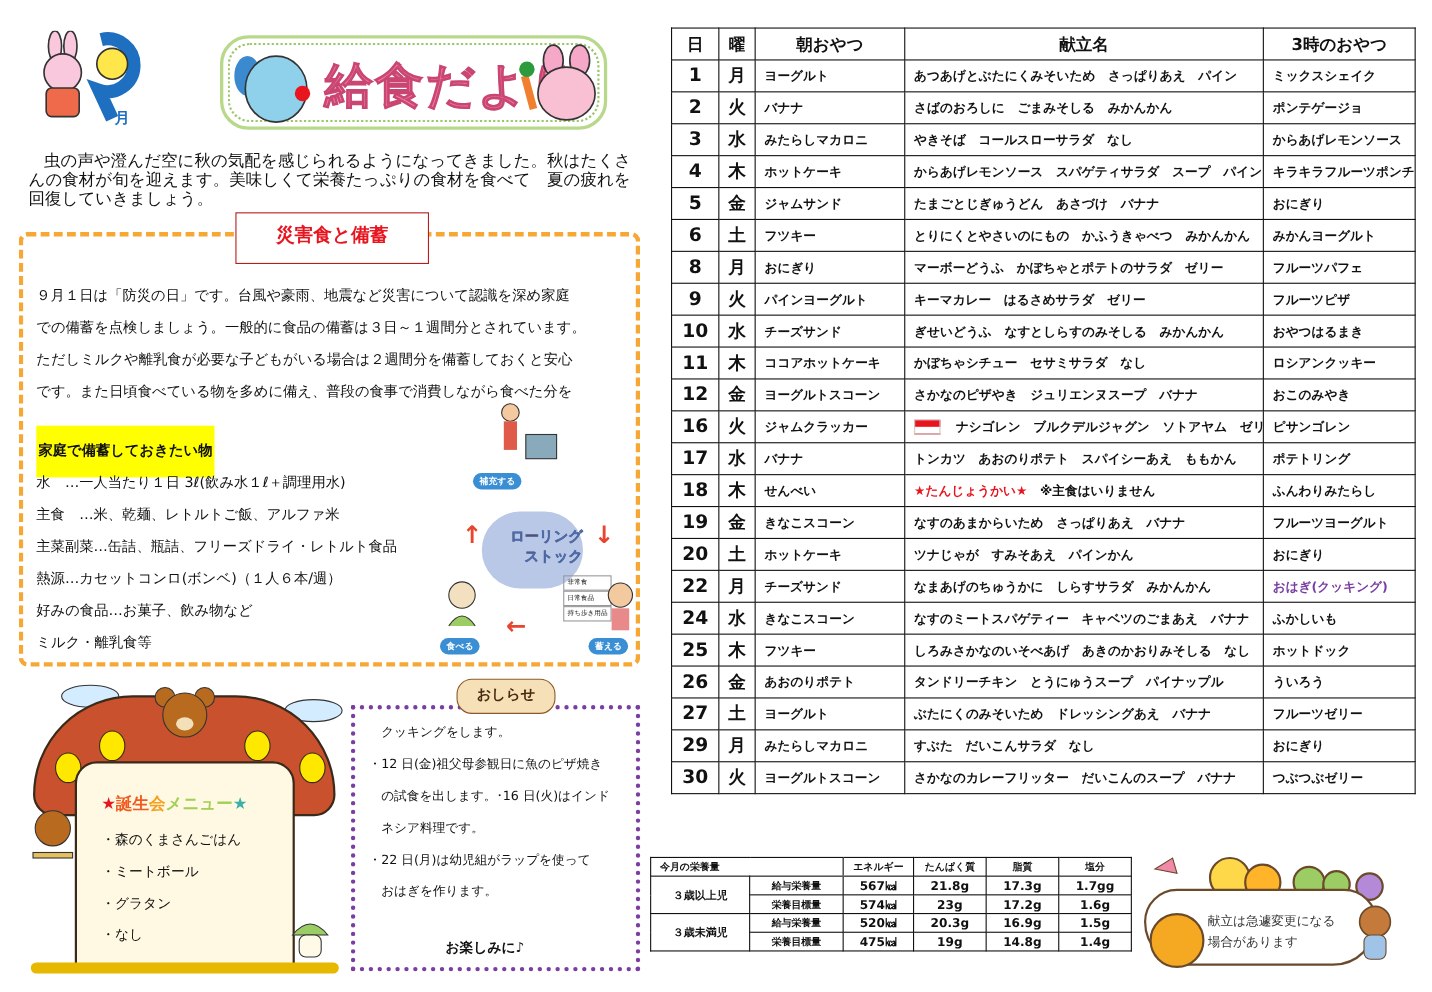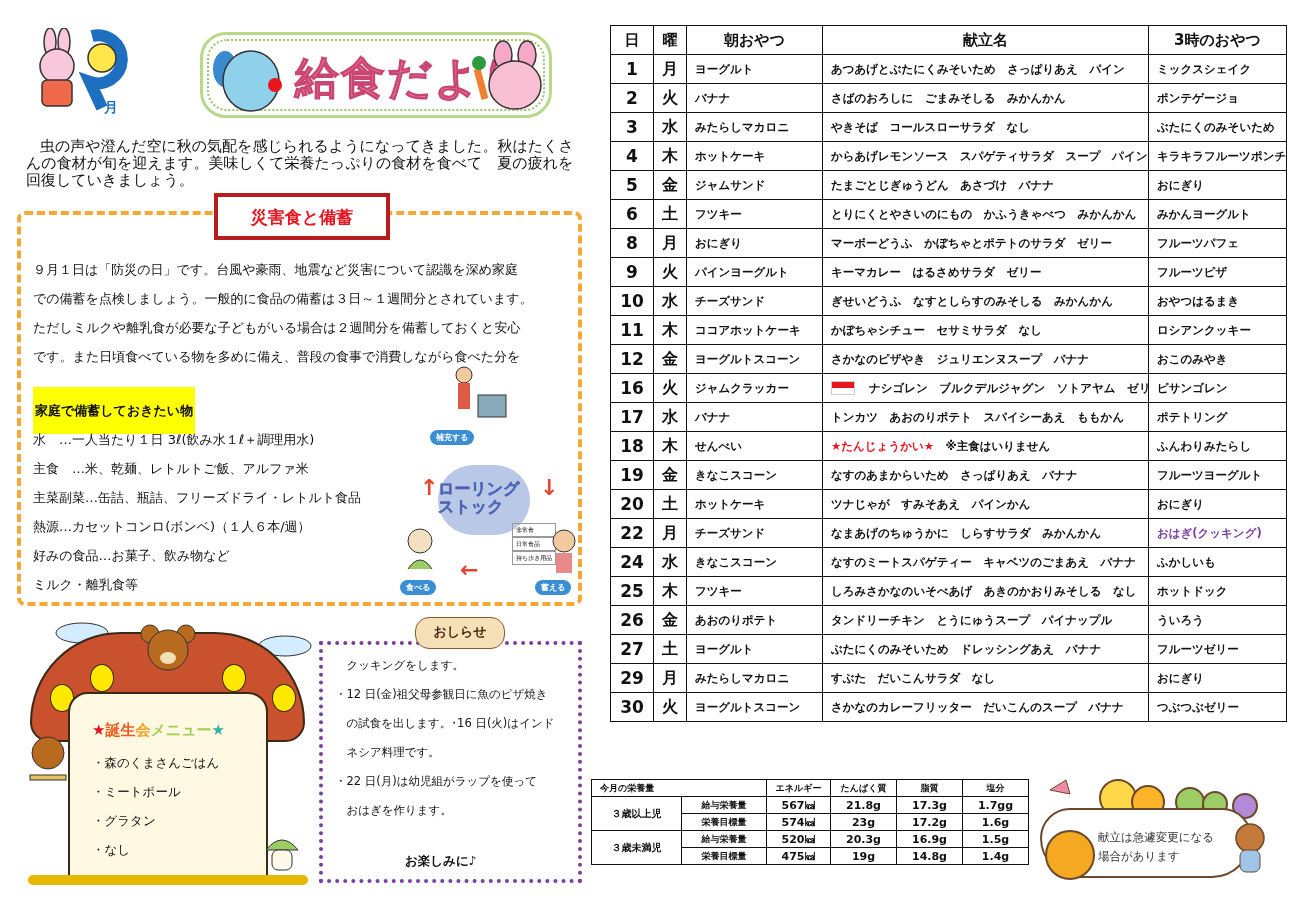--- a/index.html
+++ b/index.html
@@ -6,28 +6,28 @@
   body{width:1302px;height:902px;position:relative;overflow:hidden;font-family:"DejaVu Sans","Liberation Sans",sans-serif;color:#111;}
   .abs{position:absolute;}
   
   .month-art{left:30px;top:28px;width:110px;height:88px;}
   .title-banner{left:200px;top:32px;width:352px;height:86px;border:3px solid #b8d98a;border-radius:26px;background:#fff;box-sizing:border-box;}
   .title-banner .dots{position:absolute;inset:4px;border:2px dotted #9cc66a;border-radius:20px;}
   .title-text{position:absolute;left:92px;top:14px;font-size:44px;font-weight:bold;color:#f07aa0;letter-spacing:2px;-webkit-text-stroke:1px #c94672;font-family:"DejaVu Sans",sans-serif;}
   .intro{left:26px;top:138px;width:550px;font-family:"DejaVu Serif","Liberation Serif",serif;font-size:15px;line-height:17px;text-indent:14px;}
   
   .disaster-box{left:17px;top:211px;width:565px;height:395px;border:4px dashed #f7a733;border-radius:8px;box-sizing:border-box;}
-  .disaster-title{left:214px;top:193px;width:176px;height:47px;border:4px solid #b91c1c;background:#fff;box-sizing:border-box;text-align:center;line-height:41px;color:#e8141e;font-weight:bold;font-size:17px;}
+  .disaster-title{left:214px;top:193px;width:176px;height:47px;border:1px solid #b91c1c;background:#fff;box-sizing:border-box;text-align:center;line-height:41px;color:#e8141e;font-weight:bold;font-size:17px;}
   .disaster-body{left:33px;top:255px;width:545px;font-family:"DejaVu Sans",sans-serif;font-size:13px;line-height:29px;}
   .disaster-body p{margin:0;}
   .highlight{background:#ffff00;font-weight:bold;padding:16px 2px;}
   .stock-list{left:33px;top:396px;font-size:13px;line-height:29px;}
   .stock-list div{white-space:nowrap;}
   .cycle{left:400px;top:365px;width:180px;height:230px;}
-  .cloud{position:absolute;left:38px;top:100px;width:92px;height:70px;background:#b8c8e6;border-radius:40px;text-align:left;color:#6d28d9;font-weight:bold;font-size:16px;line-height:18px;padding-top:15px;box-sizing:border-box;-webkit-text-stroke:.4px #4a6fb0;}
+  .cloud{position:absolute;left:38px;top:100px;width:92px;height:70px;background:#b8c8e6;border-radius:40px;text-align:right;color:#7f1d1d;font-weight:bold;font-size:13px;line-height:18px;padding-top:15px;box-sizing:border-box;-webkit-text-stroke:.4px #4a6fb0;}
   .pill{position:absolute;background:#3a8fd4;color:#fff;font-size:8px;font-weight:bold;border-radius:8px;padding:2px 6px;}
   .arrow{position:absolute;color:#e8452e;font-size:22px;font-weight:bold;}
   
   .mushroom-cap{left:30px;top:632px;width:275px;height:110px;background:#c9512d;border:2px solid #3a2a1a;border-radius:140px 140px 30px 30px;box-sizing:border-box;}
   .mushroom-cap .spot{position:absolute;width:22px;height:26px;background:#ffe800;border:1px solid #3a2a1a;border-radius:50%;}
   .mushroom-body{left:68px;top:692px;width:200px;height:190px;background:#fff9e3;border:2px solid #3a2a1a;border-radius:20px 20px 0 0;box-sizing:border-box;}
   .ground{left:28px;top:875px;width:280px;height:10px;background:#e6b800;border-radius:8px;}
   .bday-title{left:92px;top:721px;font-size:15px;font-weight:bold;white-space:nowrap;}
   .bday-title .c1{color:#f05a1e;}.bday-title .c2{color:#f5a020;}.bday-title .c3{color:#a2cf54;margin-top:48px;}.bday-title .c4{color:#3ab0a8;}
   .bday-items{left:92px;top:748px;font-size:12.5px;line-height:29px;}
@@ -223,21 +223,21 @@
         <td class="dow">火</td>
         <td class="am">バナナ</td>
         <td class="main"><span>さばのおろしに　ごまみそしる　みかんかん</span></td>
         <td class="pm">ポンテゲージョ</td>
       </tr>
       <tr>
         <td class="day">3</td>
         <td class="dow">水</td>
         <td class="am">みたらしマカロニ</td>
         <td class="main"><span>やきそば　コールスローサラダ　なし</span></td>
-        <td class="pm">ぶたにくのみそいため</td>
+        <td class="pm">からあげレモンソース</td>
       </tr>
       <tr>
         <td class="day">4</td>
         <td class="dow">木</td>
         <td class="am">ホットケーキ</td>
         <td class="main"><span>からあげレモンソース　スパゲティサラダ　スープ　パイン</span></td>
         <td class="pm">キラキラフルーツポンチ</td>
       </tr>
       <tr>
         <td class="day">5</td>

